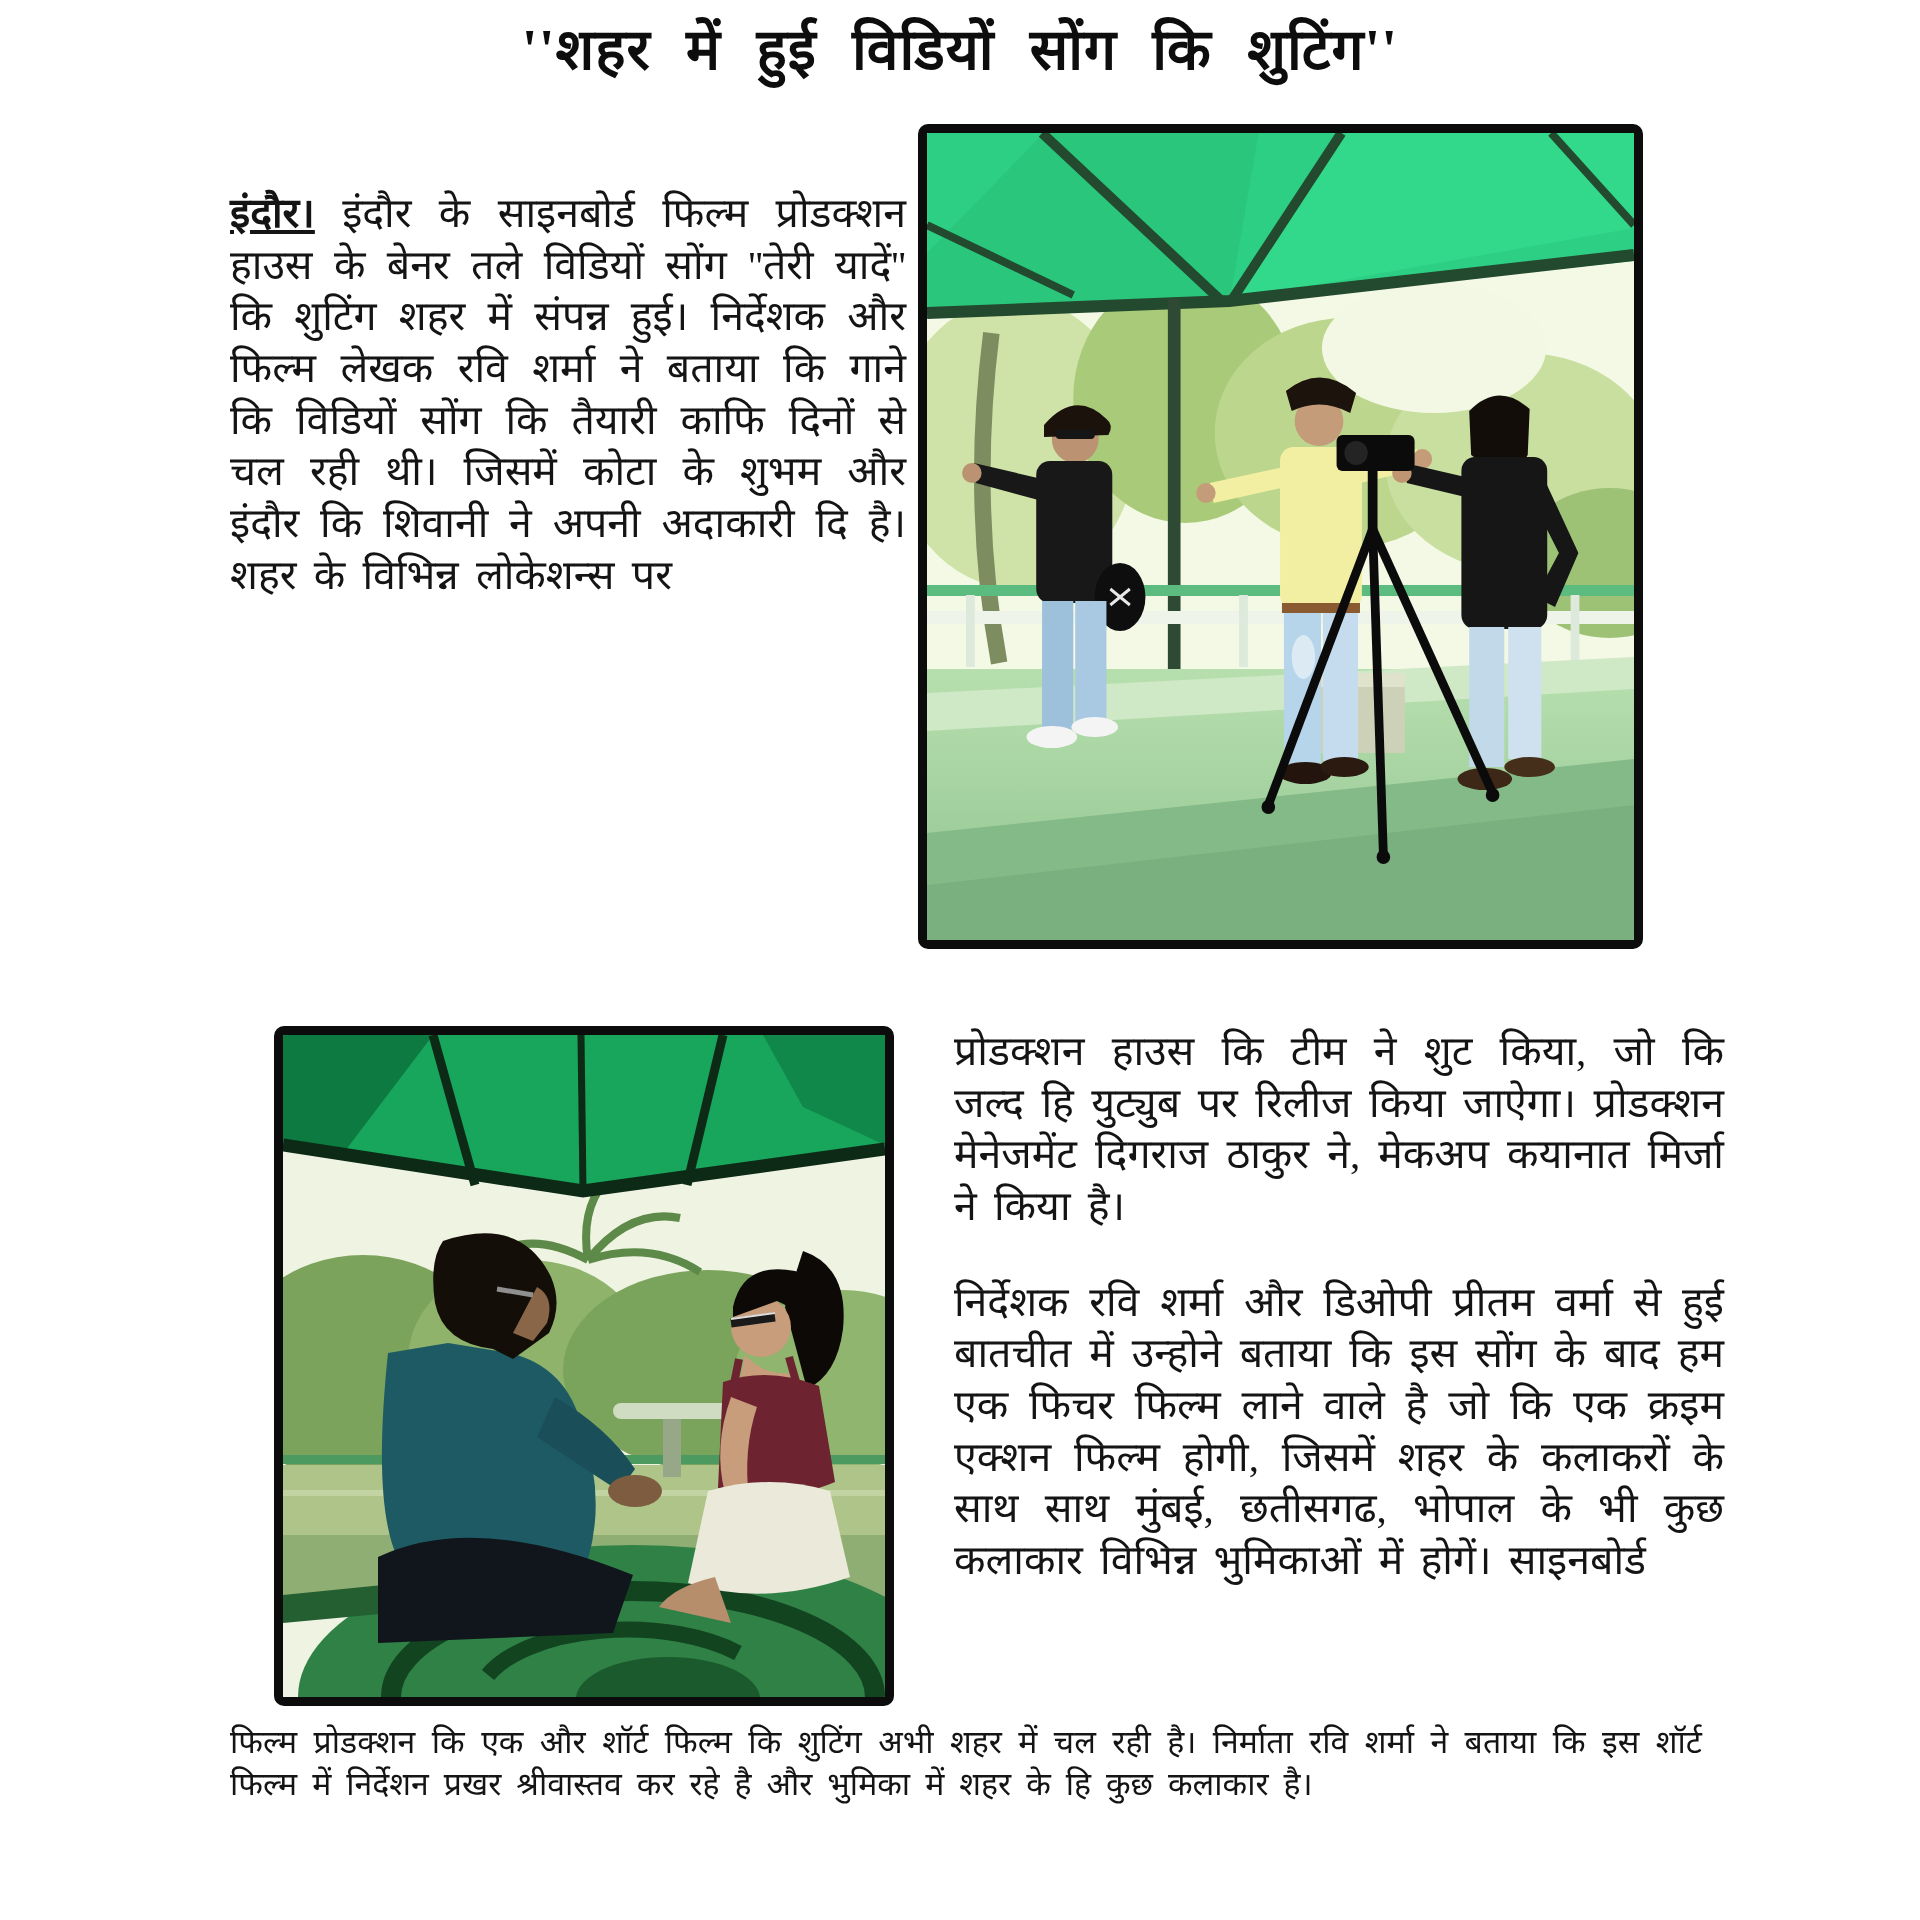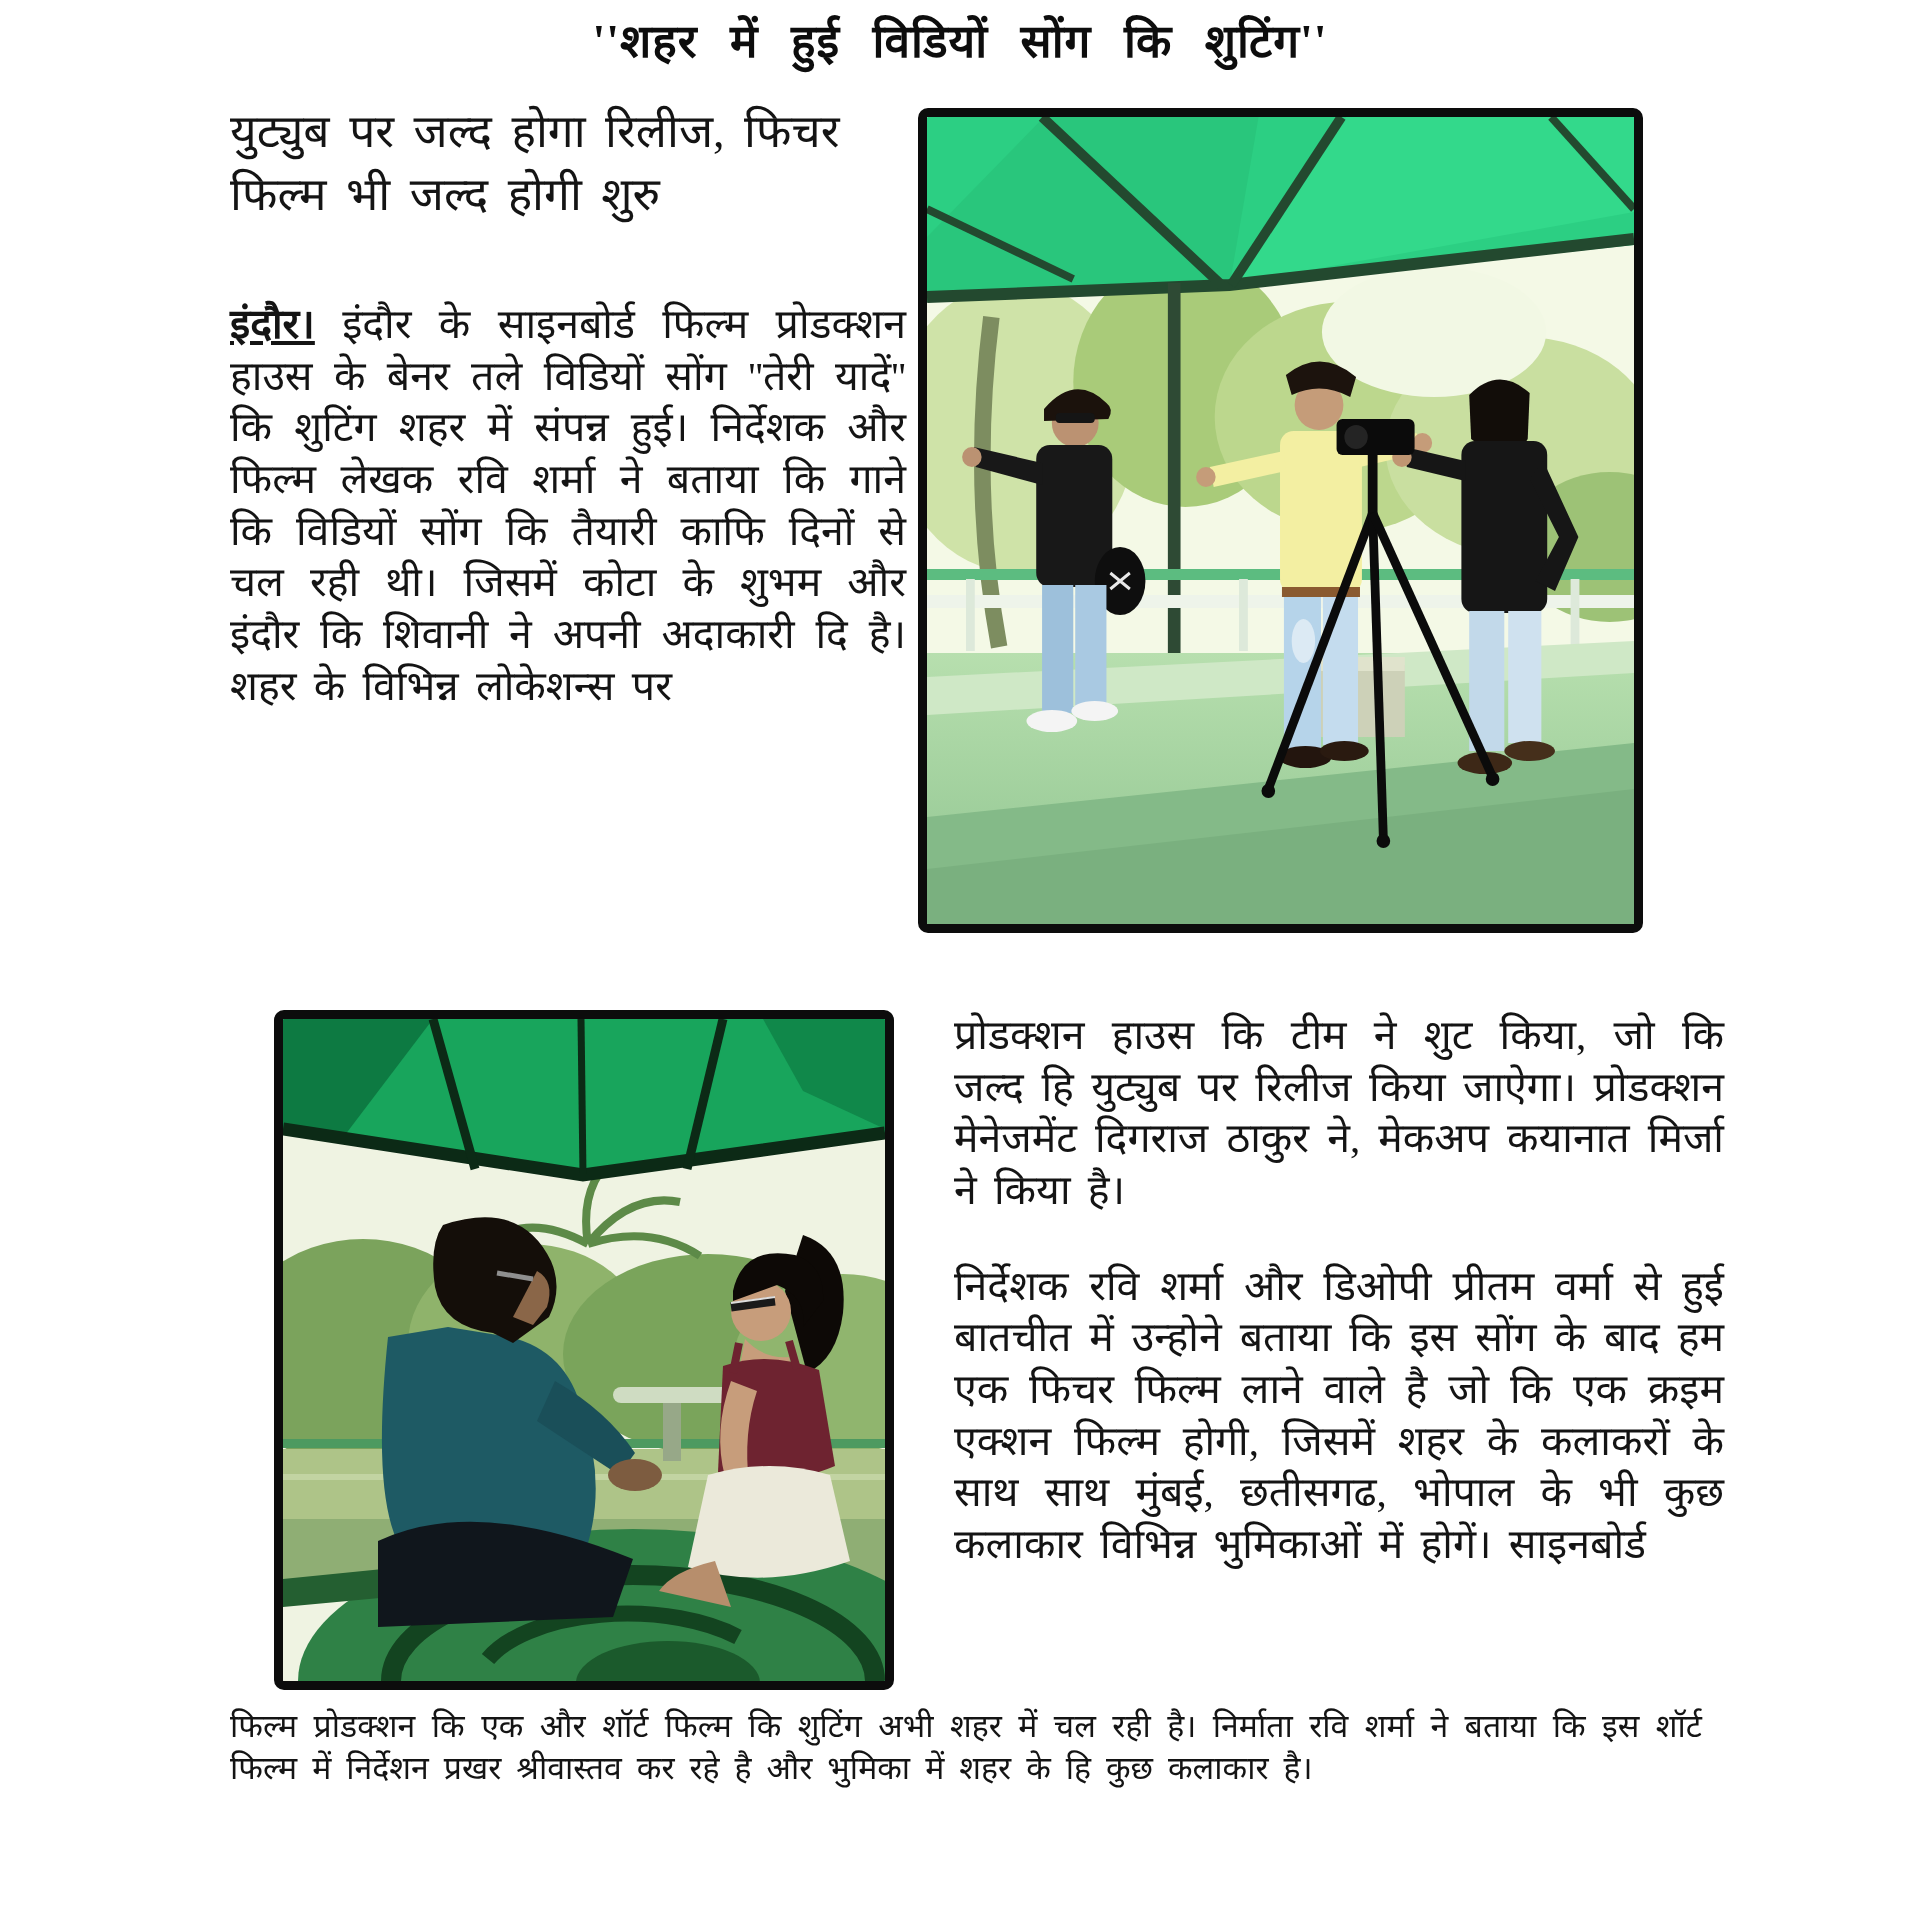--- a/index.html
+++ b/index.html
@@ -6,21 +6,21 @@
   body{
     width:1920px;height:1920px;overflow:hidden;
     font-family:"Liberation Serif","DejaVu Serif",serif;
     color:#121212;
   }
   .page{position:relative;width:1920px;height:1920px;background:#ffffff;}
 
   .title{
     padding-top:8px;margin:0 160px;
     text-align:center;
-    font-size:46px;font-weight:700;
+    font-size:57px;font-weight:700;
     letter-spacing:1px;word-spacing:20px;
     color:#0d0d0d;
   }
 
   .row1{display:flex;margin:30px 218px 0 230px;min-height:888px;}
   .col-left{width:676px;flex:none;}
   .subtitle{
     font-size:46px;line-height:1.38;
     padding-right:30px;word-spacing:8px;color:#141414;
   }
@@ -47,21 +47,20 @@
 </style>
 </head>
 <body>
 
 <div class="page">
 
   <h1 class="title">''शहर में हुई विडियों सोंग कि शुटिंग''</h1>
 
   <div class="row1">
     <div class="col-left">
-      <div class="subtitle">युट्युब पर जल्द होगा रिलीज, फिचर फिल्म भी जल्द होगी शुरु</div>
       <p class="para para1"><span class="lead">इंदौर।</span>
         <span>इंदौर के साइनबोर्ड फिल्म प्रोडक्शन हाउस के बेनर तले विडियों सोंग ''तेरी यादें'' कि शुटिंग शहर में संपन्न हुई। निर्देशक और फिल्म लेखक रवि शर्मा ने बताया कि गाने कि विडियों सोंग कि तैयारी काफि दिनों से चल रही थी। जिसमें कोटा के शुभम और इंदौर कि शिवानी ने अपनी अदाकारी दि है। शहर के विभिन्न लोकेशन्स पर</span></p>
     </div>
 
     <figure class="photo-frame photo1" style="margin:8px 0 0 12px;">
       <svg viewBox="0 0 725 807" preserveAspectRatio="none" role="img">
         <defs>
           <linearGradient id="p1floor" x1="0" y1="0" x2="0" y2="1">
             <stop offset="0" stop-color="#b7dfae"></stop>
               <stop offset="1" stop-color="#8fc490"></stop>

